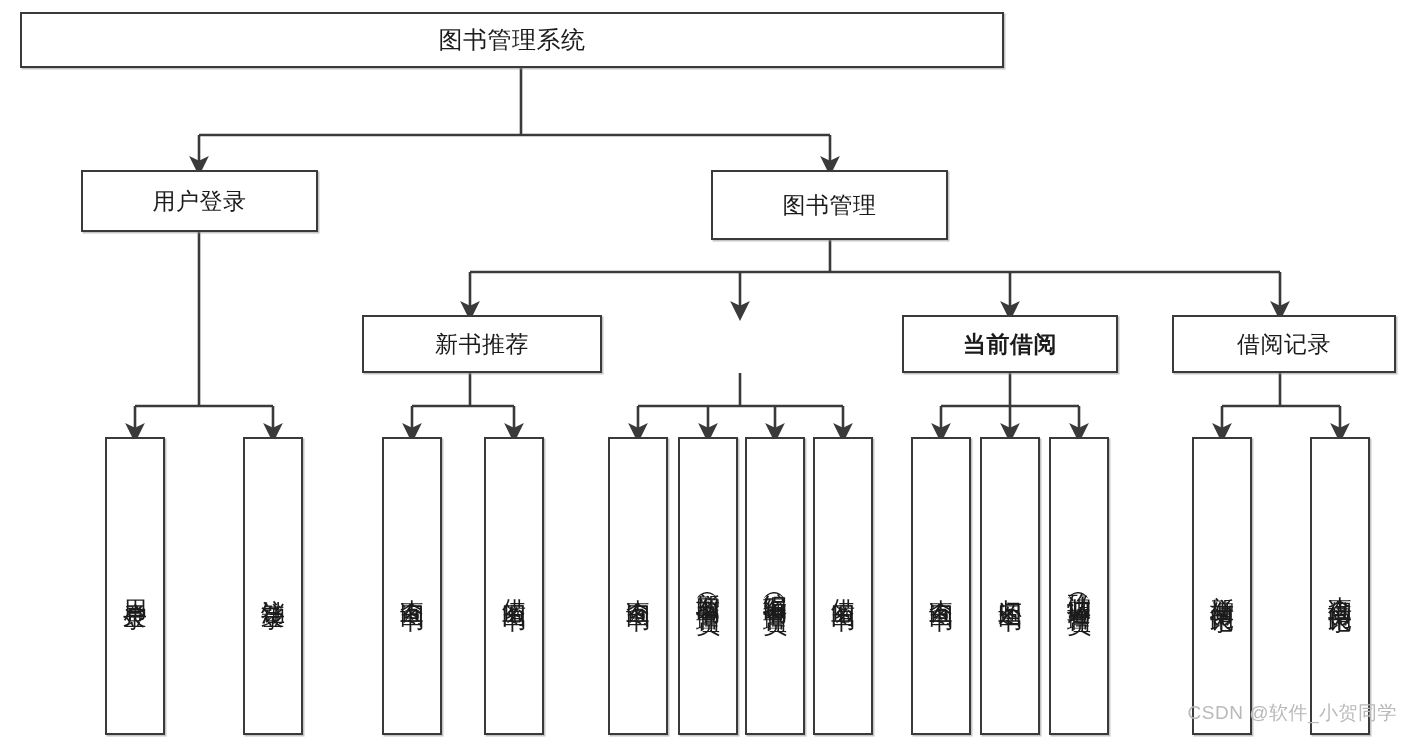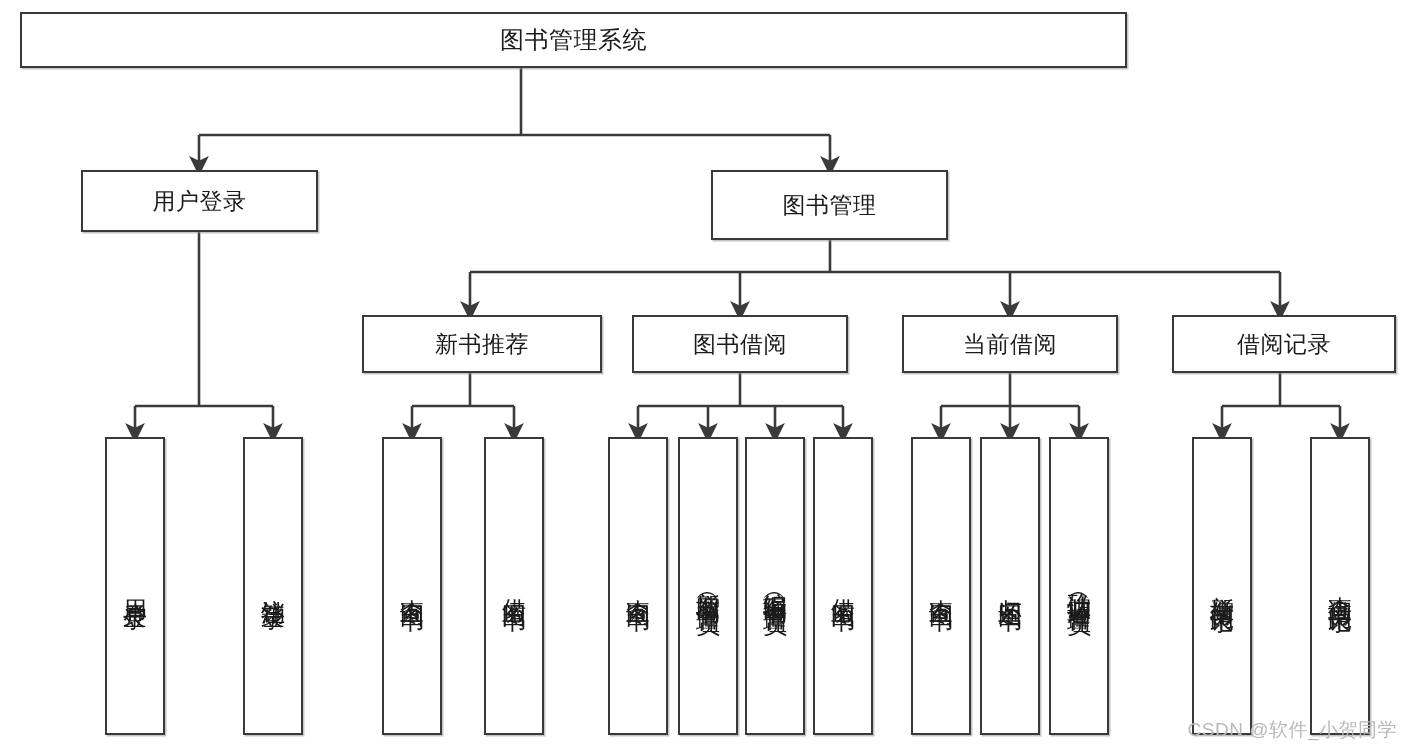--- a/index.html
+++ b/index.html
@@ -52,21 +52,21 @@
     font-size: 24px;
     letter-spacing: 3px;
     line-height: 1;
   }
   .node.root .label {
     font-size: 24px;
   }
   #watermark {
     position: absolute;
     right: 8px;
-    bottom: 4px;
+    bottom: 21px;
     font-size: 19px;
     color: #b9b9b9;
     letter-spacing: 0.5px;
     user-select: none;
     white-space: nowrap;
   }
 </style>
 </head>
 <body>
 
@@ -117,38 +117,35 @@
       <path d="M1010,406 L1010,433" marker-end="url(#arrow)"></path>
       <path d="M1079,406 L1079,433" marker-end="url(#arrow)"></path>
 
       <path d="M1280,373 L1280,406"></path>
       <path d="M1222,406 L1340,406"></path>
       <path d="M1222,406 L1222,433" marker-end="url(#arrow)"></path>
       <path d="M1340,406 L1340,433" marker-end="url(#arrow)"></path>
     </g>
   </svg>
 
-  <div class="node root horizontal" style="left:20px; top:12px; width:1107px; height:56px;align-items:center;">
+  <div class="node root horizontal" style="left:20px; top:12px; width:984px; height:56px;align-items:center;">
     <span class="label">图书管理系统</span>
   </div>
 
   <div class="node horizontal" style="left:81px; top:170px; width:237px; height:62px;">
     <span class="label">用户登录</span>
   </div>
   <div class="node horizontal" style="left:711px; top:170px; width:237px; height:70px;">
     <span class="label">图书管理</span>
   </div>
 
   <div class="node horizontal" style="left:362px; top:315px; width:240px; height:58px;">
     <span class="label">新书推荐</span>
   </div>
-  <div class="node horizontal" style="left:632px; top:315px; width:216px; height:58px;">
-    <span class="label">图书借阅</span>
-  </div>
-  <div class="node horizontal" style="left:902px; top:315px; width:216px; height:58px;">
+  <div class="node horizontal" style="left:902px; top:315px; width:216px; height:58px;font-weight:bold;">
     <span class="label">当前借阅</span>
   </div>
   <div class="node horizontal" style="left:1172px; top:315px; width:224px; height:58px;">
     <span class="label">借阅记录</span>
   </div>
 
   <div class="node vertical" style="left:105px; top:437px; width:60px; height:298px;">
     <span class="label">用户登录</span>
   </div>
   <div class="node vertical" style="left:243px; top:437px; width:60px; height:298px;">

